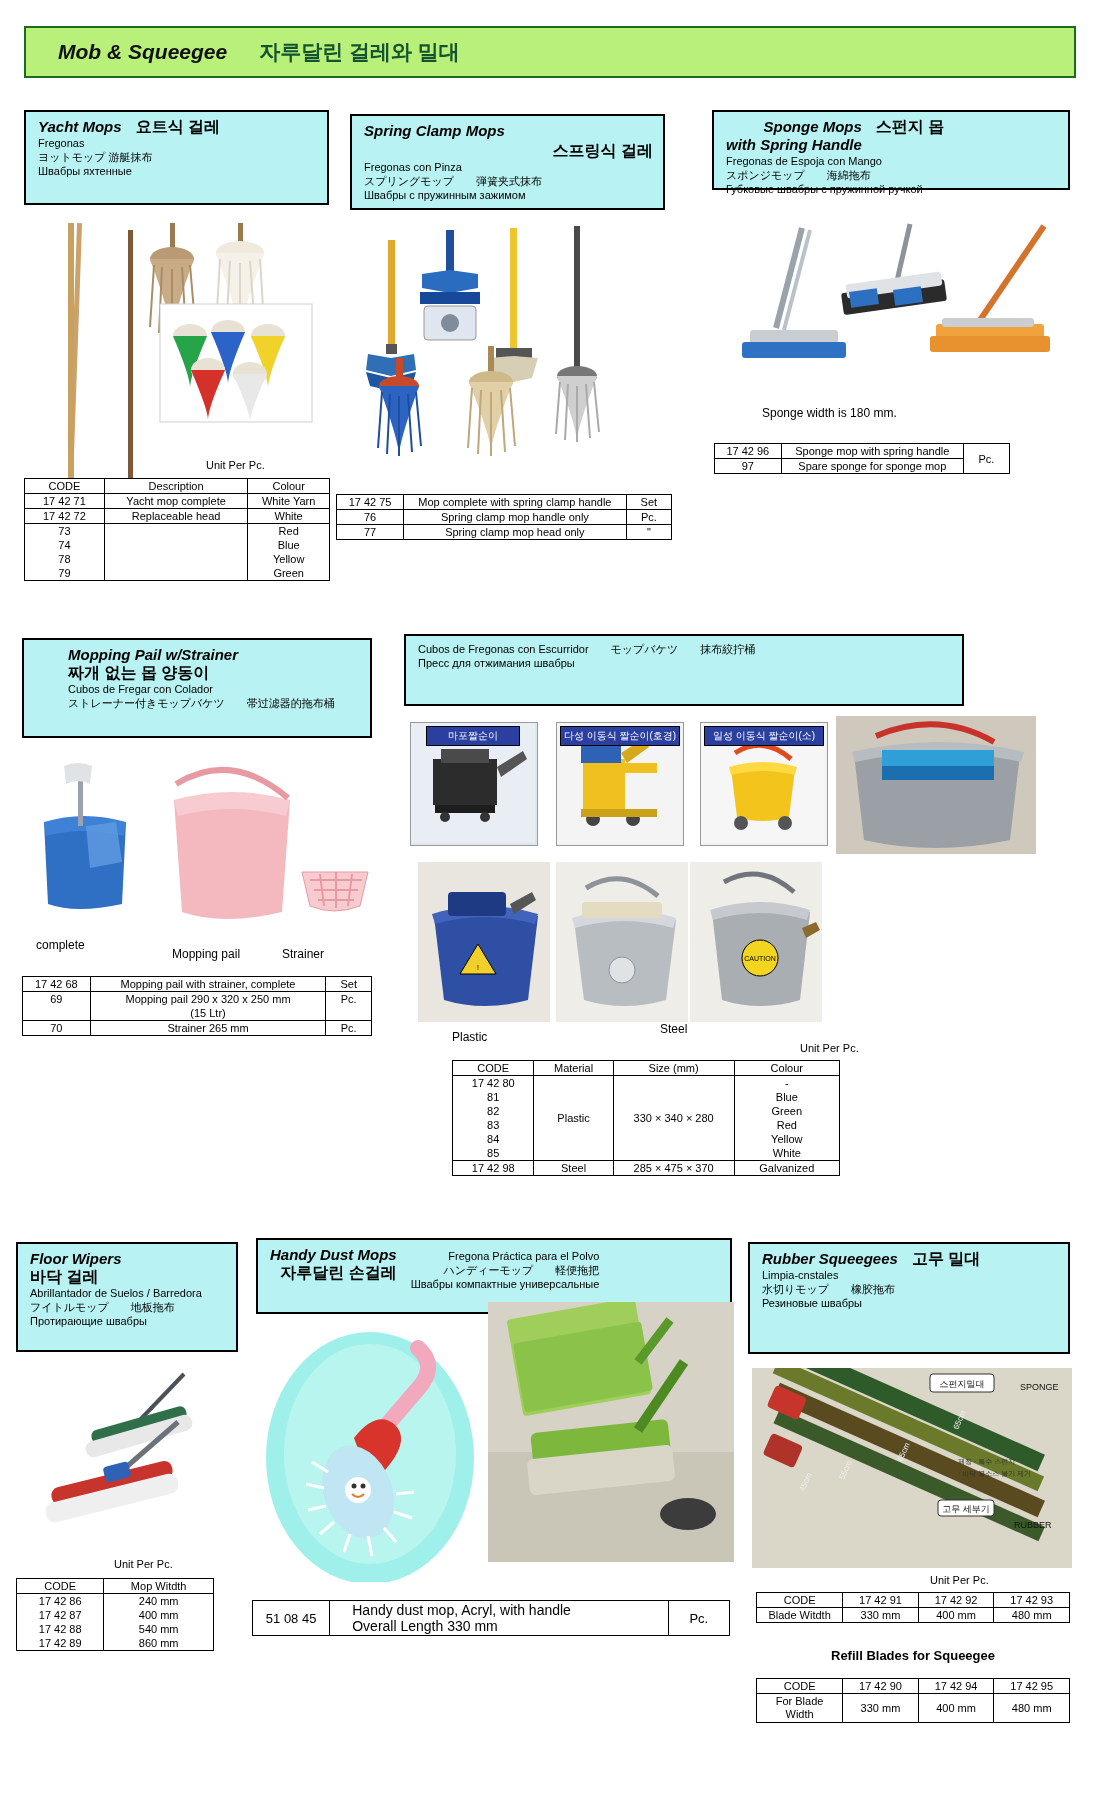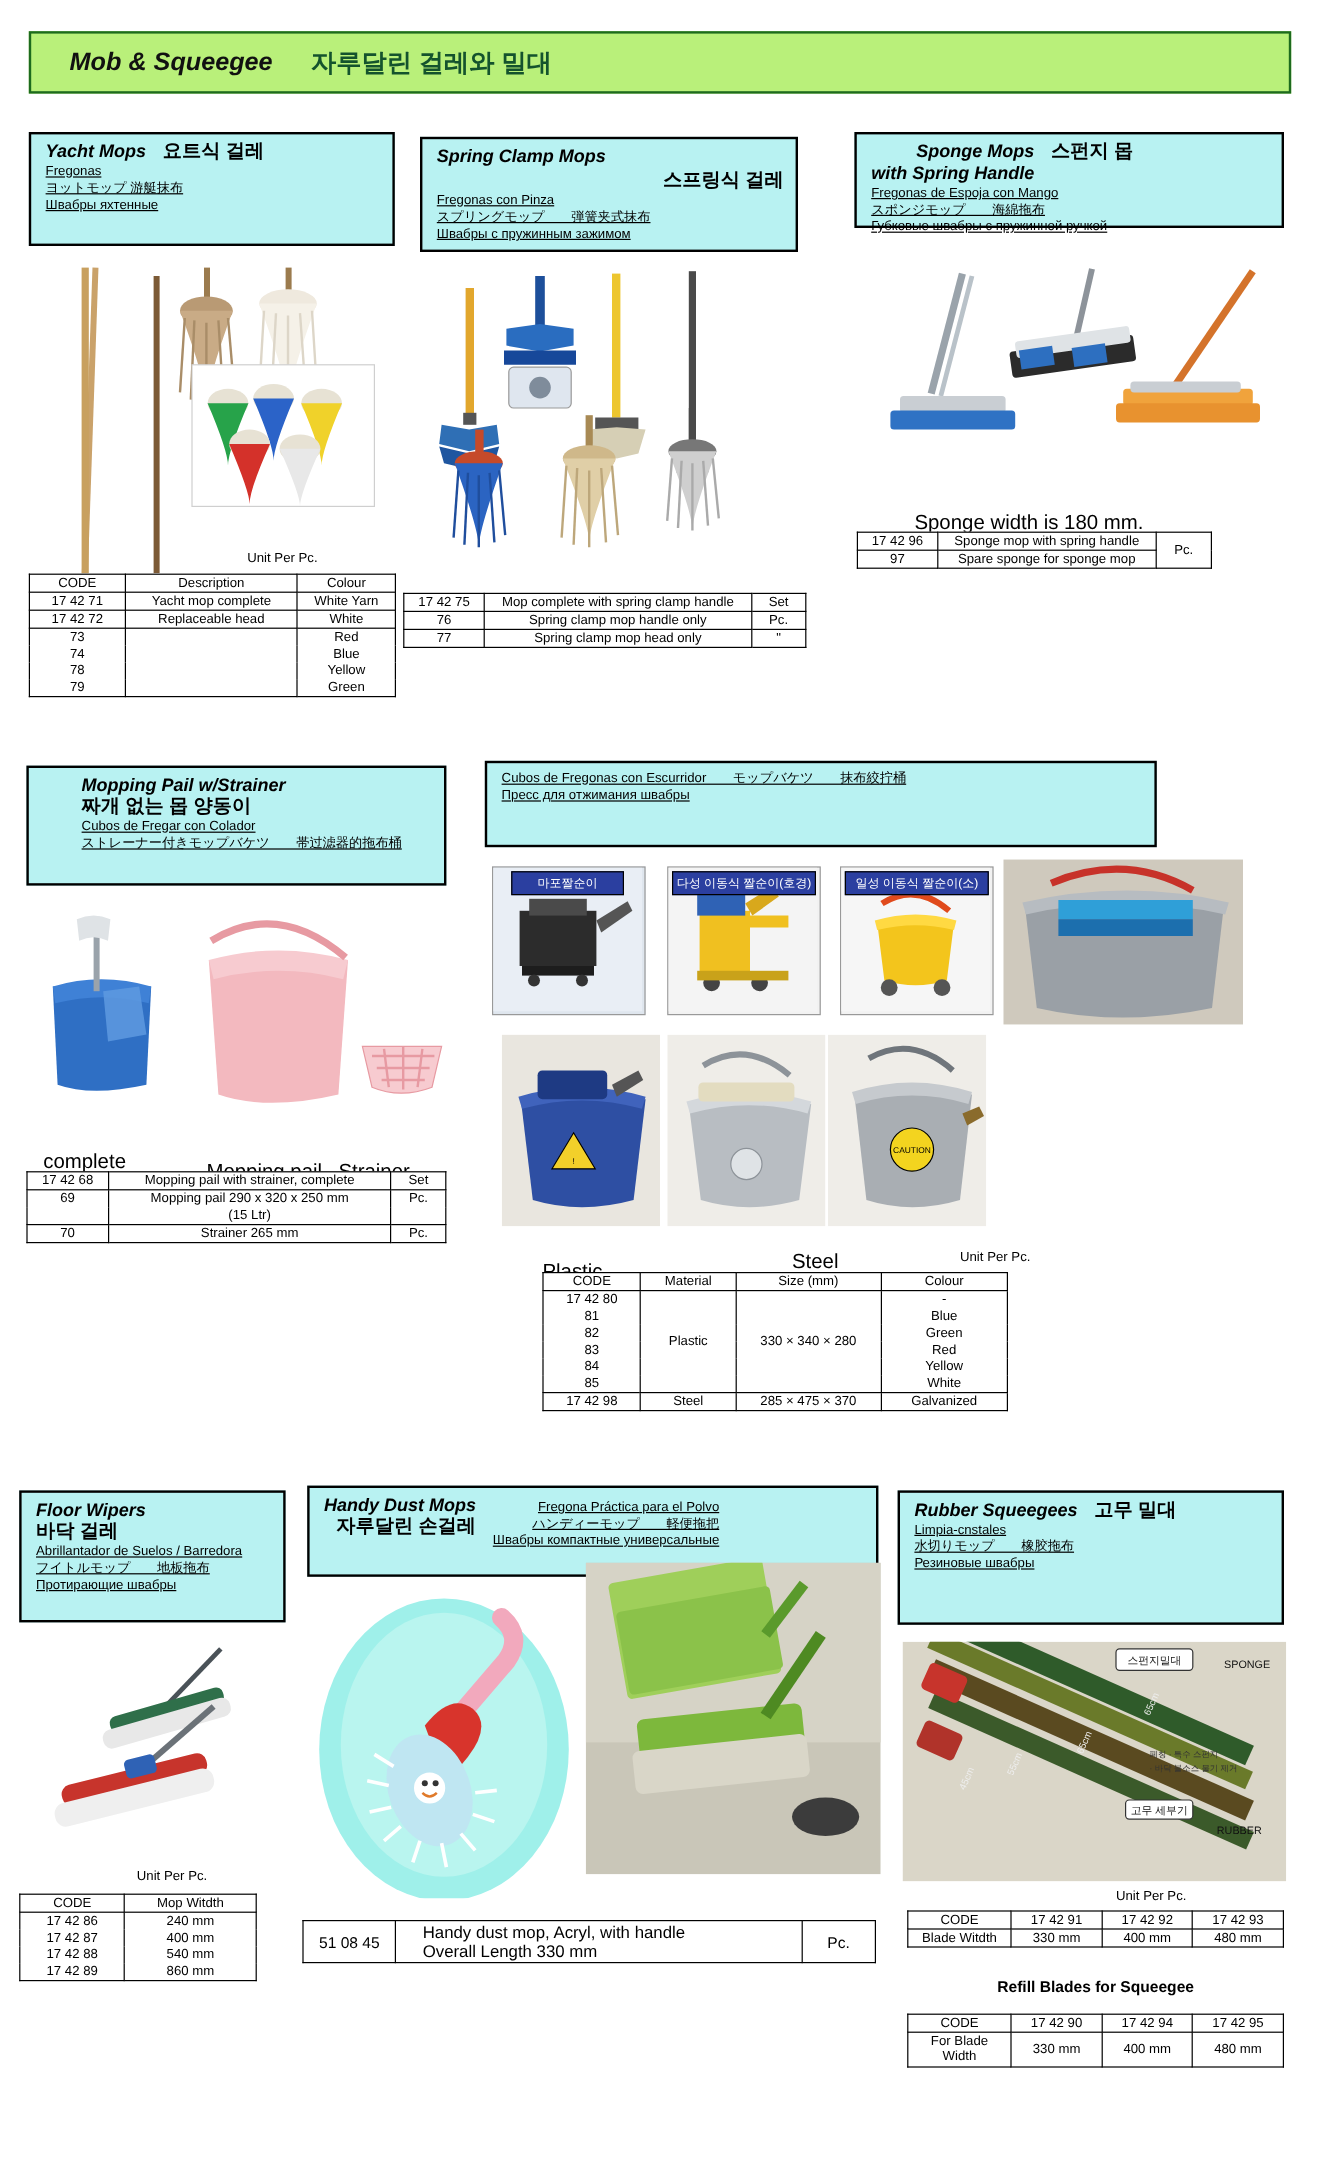--- a/index.html
+++ b/index.html
@@ -26,38 +26,38 @@
     font-size:21px;font-weight:bold;margin-left:32px;color:#14532d;
   }
 
   
   .titlebox{
     position:absolute;background:#b8f2f2;border:2px solid #000;
     padding:6px 10px 7px 12px;box-sizing:border-box;
   }
   .titlebox .t-en{font-style:italic;font-weight:bold;font-size:15px;line-height:18px;}
   .titlebox .t-kr{font-weight:bold;font-size:16px;line-height:18px;}
-  .titlebox .t-sub{font-size:11px;line-height:14px;text-decoration:underline;}
+  .titlebox .t-sub{font-size:11px;line-height:14px;}
   .row2{display:flex;gap:14px;align-items:baseline;text-align:right;}
 
   
   table.grid{
     position:absolute;border-collapse:collapse;font-size:11px;background:#fff;
   }
   table.grid td,table.grid th{
     border:1px solid #000;padding:1px 4px;text-align:center;font-weight:normal;
   }
   table.grid th{font-weight:normal;}
   .code{font-weight:bold;}
   .lft{text-align:left;}
   .unitlbl{position:absolute;font-size:11px;}
 
   
   .art{position:absolute;overflow:hidden;}
-  .cap{position:absolute;font-size:17px;margin-top:20px;}
+  .cap{position:absolute;font-size:12px;}
   .imgbox{position:absolute;border:1px solid #999;background:#f4f4f4;}
 
   .krtag{
     position:absolute;background:#2b3fa0;color:#fff;font-size:10px;
     text-align:center;padding:2px 0;border:1px solid #000;
   }
 </style>
 </head>
 <body>
 

